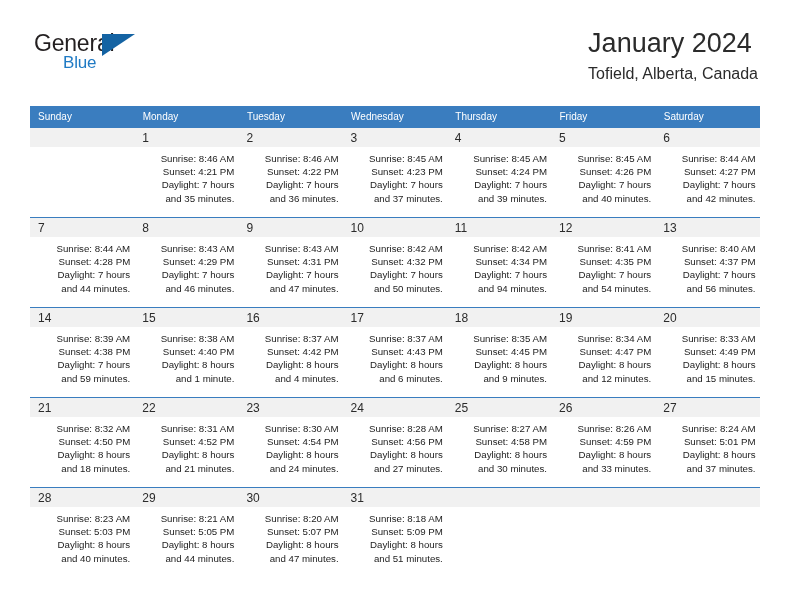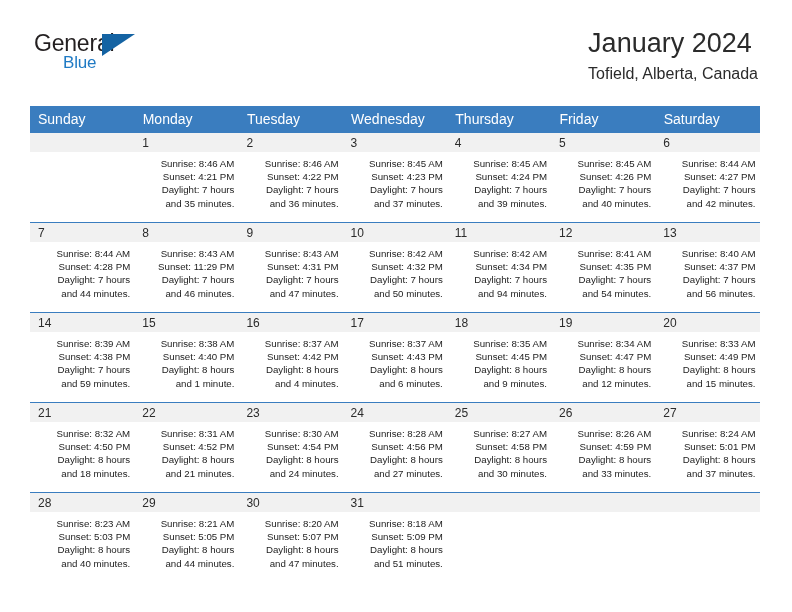--- a/index.html
+++ b/index.html
@@ -90,21 +90,21 @@
     position: absolute;
     left: 30px;
     top: 106px;
     width: 730px;
     border-collapse: collapse;
     table-layout: fixed;
   }
   .calendar th {
     background: #3a7dbf;
     color: #ffffff;
-    font-size: 14px;
+    font-size: 10px;
     font-weight: normal;
     text-align: left;
     padding: 5px 0 5px 8px;
     height: 19px;
     box-sizing: border-box;
     border-right: 1px solid #3a7dbf;
   }
   .calendar td {
     vertical-align: top;
     padding: 0;
@@ -247,21 +247,21 @@
               <span class="line">Sunrise: 8:44 AM</span>
               <span class="line">Sunset: 4:28 PM</span>
               <span class="line">Daylight: 7 hours</span>
               <span class="line">and 44 minutes.</span>
             </div>
           </td>
           <td>
             <span class="daynum">8</span>
             <div class="cellbody">
               <span class="line">Sunrise: 8:43 AM</span>
-              <span class="line">Sunset: 11:29 PM</span>
+              <span class="line">Sunset: 4:29 PM</span>
               <span class="line">Daylight: 7 hours</span>
               <span class="line">and 46 minutes.</span>
             </div>
           </td>
           <td>
             <span class="daynum">9</span>
             <div class="cellbody">
               <span class="line">Sunrise: 8:43 AM</span>
               <span class="line">Sunset: 4:31 PM</span>
               <span class="line">Daylight: 7 hours</span>

